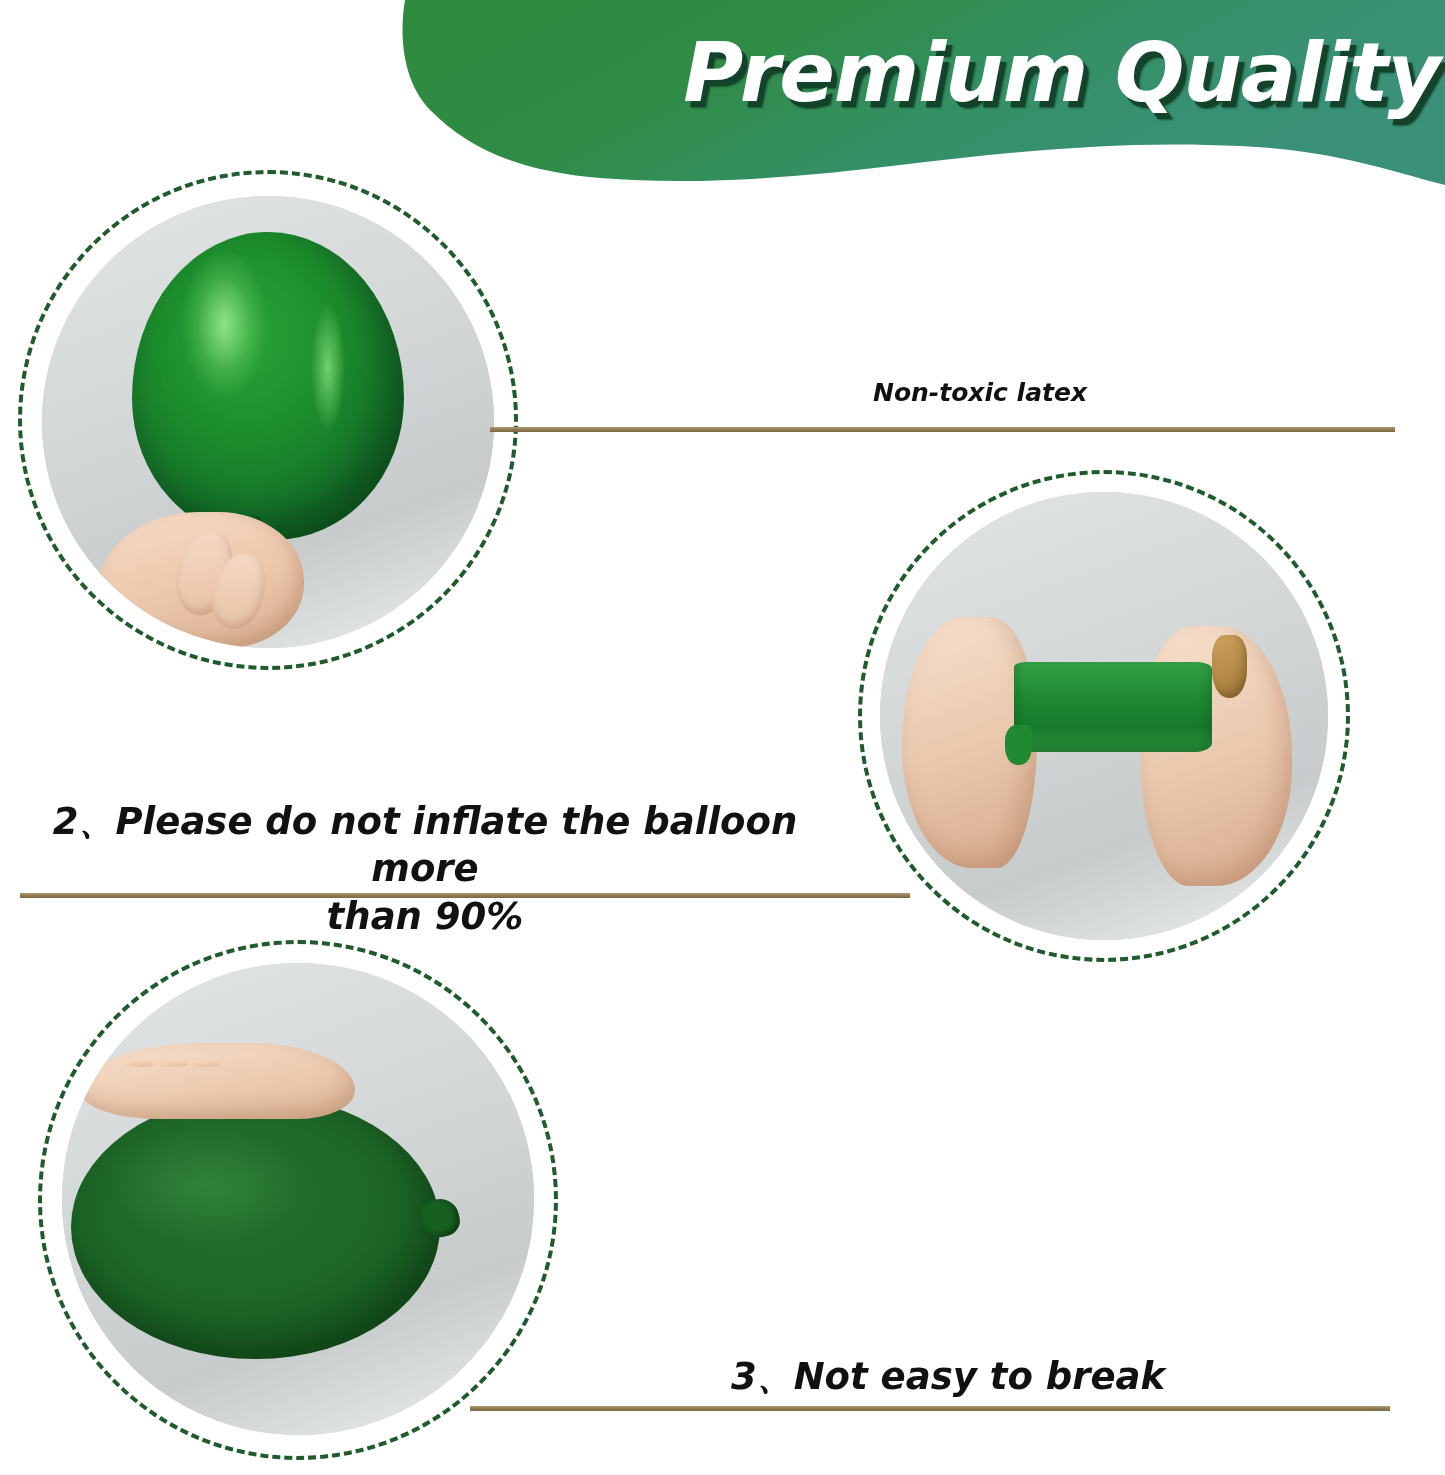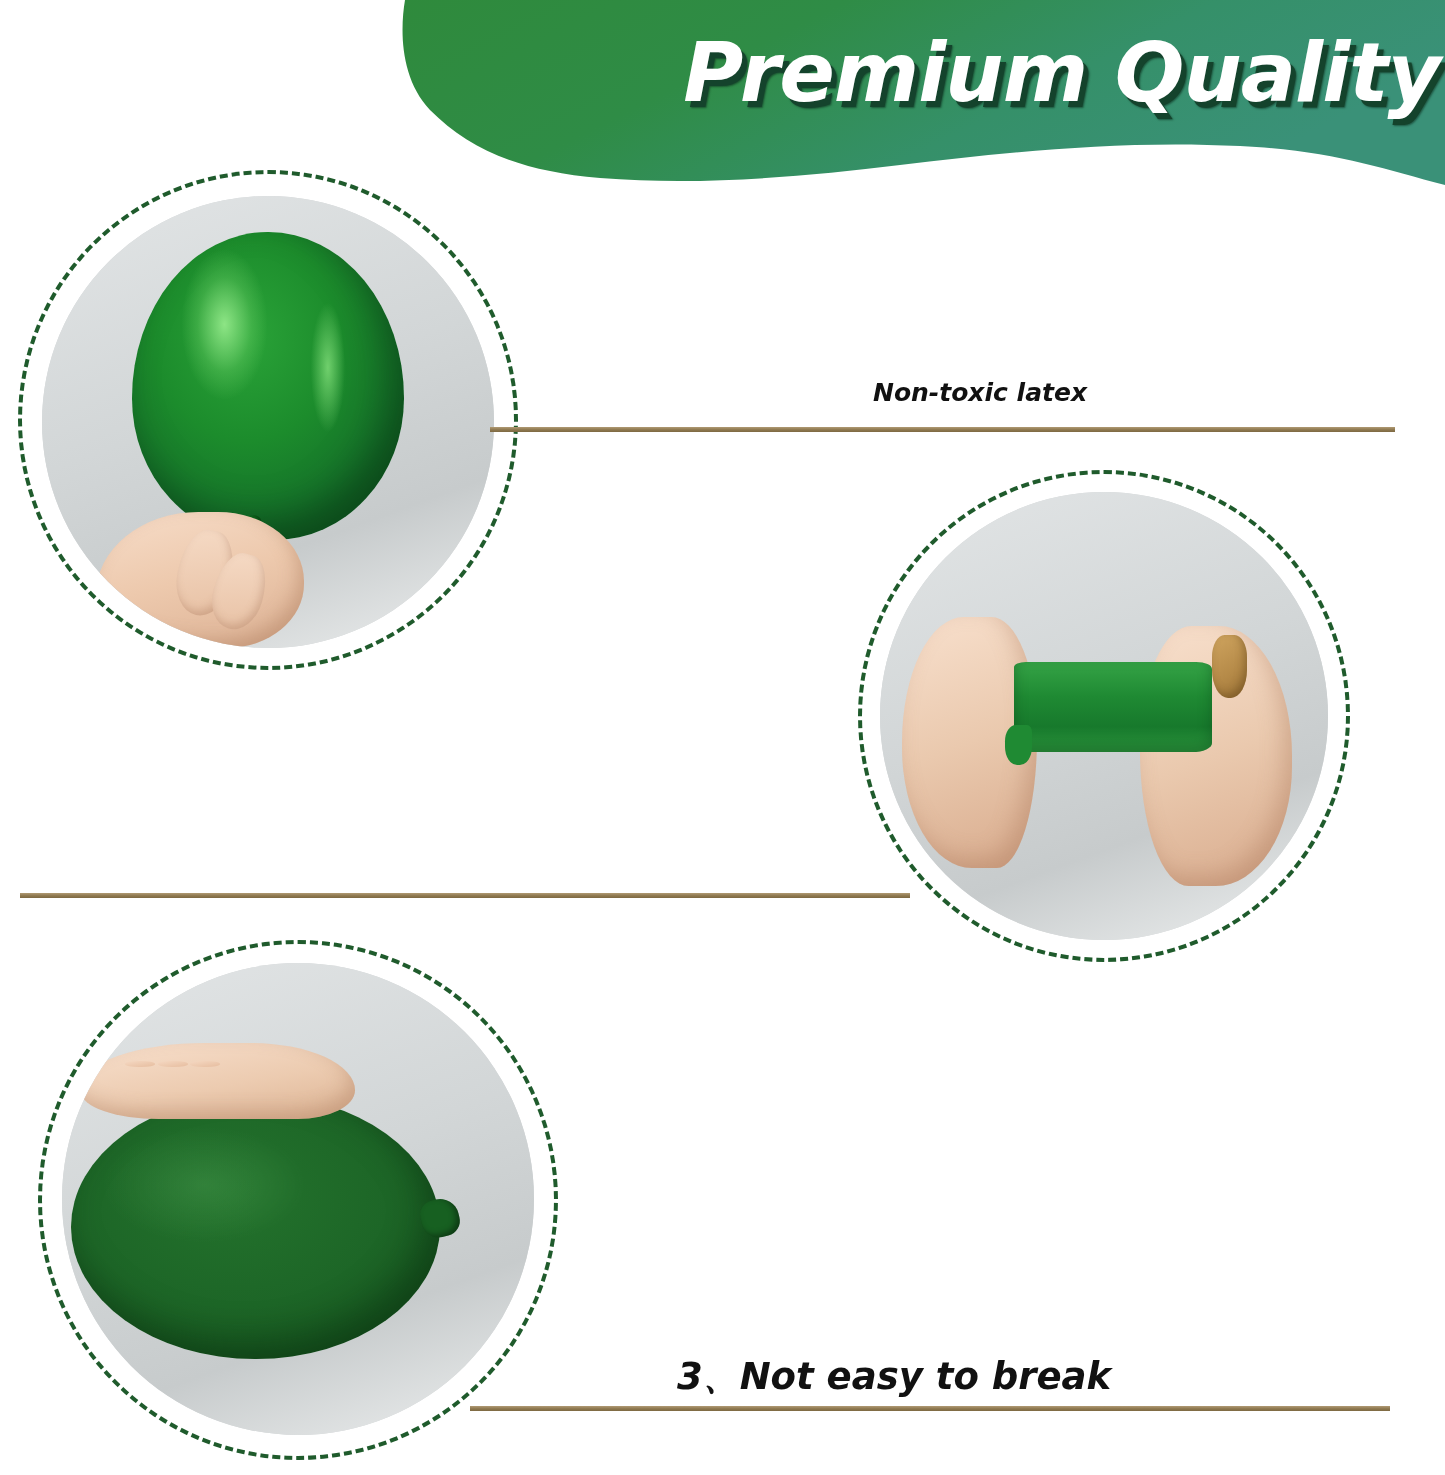--- a/index.html
+++ b/index.html
@@ -238,21 +238,21 @@
   }
   #caption-2 {
     left: 10px;
     top: 798px;
     width: 830px;
     text-align: center;
     font-size: 37px;
     line-height: 1.28;
   }
   #caption-3 {
-    left: 564px;
+    left: 618px;
     top: 1352px;
     width: 660px;
     text-align: center;
     font-size: 37px;
   }
 </style>
 </head>
 <body>
 
 <div id="page">
@@ -292,20 +292,22 @@
     <div class="hand-L"></div>
     <div class="hand-R"></div>
     <div class="latex-strip"></div>
     <div class="latex-tail"></div>
     <div class="thumb-wrap"></div>
   </div>
   <div class="photo-circle" id="circle-2"></div>
 
   <div class="connector" id="line-2"></div>
 
+  <div class="caption" id="caption-2">2、Please do not inflate the balloon more
+than 90%</div>
 
   <div class="photo-inner" id="photo-3">
     <div class="scene"></div>
     <div class="balloon-flat"></div>
     <div class="balloon-flat-knot"></div>
     <div class="hand-3">
       <div class="knuckle k1"></div>
       <div class="knuckle k2"></div>
       <div class="knuckle k3"></div>
     </div>

